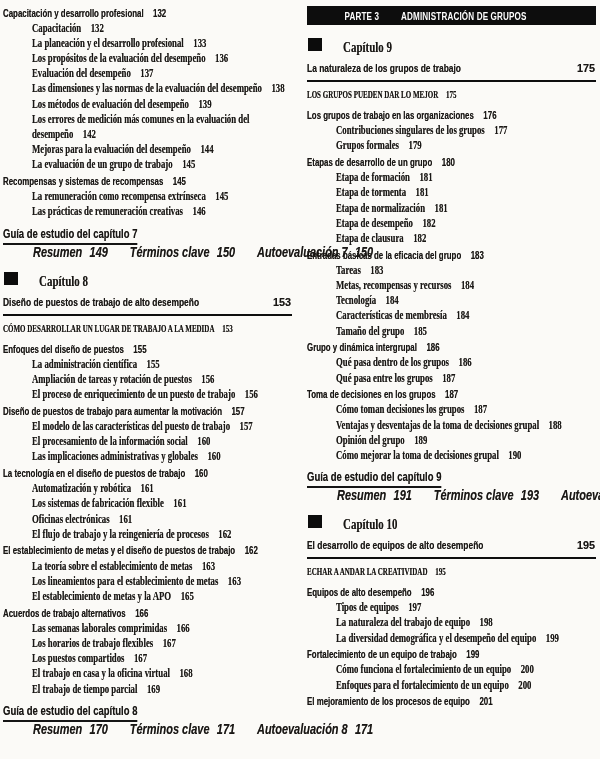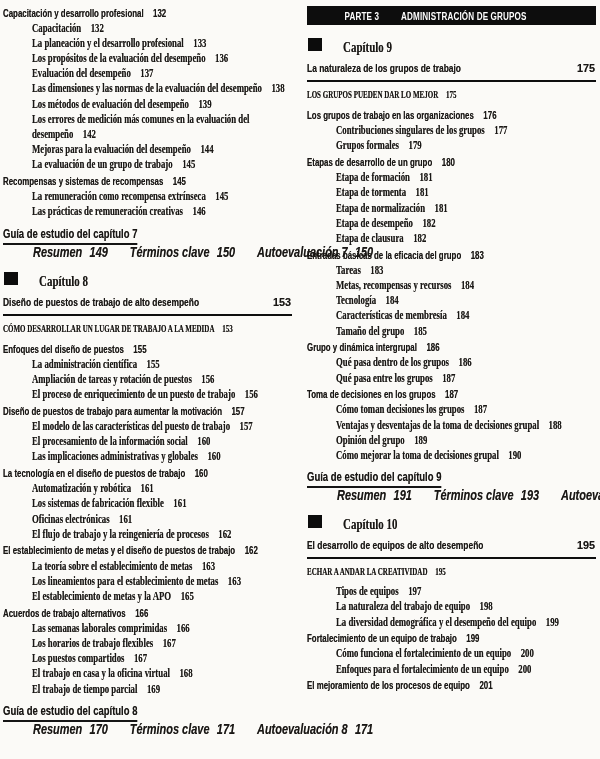--- a/index.html
+++ b/index.html
@@ -161,20 +161,21 @@
       <div class="l2"><span class="shrink"><span class="etext">Opinión del grupo</span><span class="pnum">189</span></span></div>
       <div class="l2"><span class="shrink"><span class="etext">Cómo mejorar la toma de decisiones grupal</span><span class="pnum">190</span></span></div>
       <div class="guide"><span class="shrink"><span class="gtext">Guía de estudio del capítulo 9</span></span></div>
       <div class="guideitems"><span class="shrink"><span class="gpair"><span class="glabel">Resumen</span><span class="gpage">191</span></span><span class="gpair"><span class="glabel">Términos clave</span><span class="gpage">193</span></span><span class="gpair"><span class="glabel">Autoevaluación 9</span><span class="gpage">193</span></span></span></div>
       <div class="chapter">
         <span class="square"></span>
         <span class="shrink"><span class="chapter-text">Capítulo 10</span></span>
       </div>
       <div class="title"><span class="shrink title-t">El desarrollo de equipos de alto desempeño</span><span class="tpage">195</span></div>
       <div class="capsrow"><span class="shrink caps"><span>ECHAR A ANDAR LA CREATIVIDAD</span><span class="pnum">195</span></span></div>
+      <div class="l1"><span class="shrink"><span class="etext">Equipos de alto desempeño</span><span class="pnum">196</span></span></div>
       <div class="l2"><span class="shrink"><span class="etext">Tipos de equipos</span><span class="pnum">197</span></span></div>
       <div class="l2"><span class="shrink"><span class="etext">La naturaleza del trabajo de equipo</span><span class="pnum">198</span></span></div>
       <div class="l2"><span class="shrink"><span class="etext">La diversidad demográfica y el desempeño del equipo</span><span class="pnum">199</span></span></div>
       <div class="l1"><span class="shrink"><span class="etext">Fortalecimiento de un equipo de trabajo</span><span class="pnum">199</span></span></div>
       <div class="l2"><span class="shrink"><span class="etext">Cómo funciona el fortalecimiento de un equipo</span><span class="pnum">200</span></span></div>
       <div class="l2"><span class="shrink"><span class="etext">Enfoques para el fortalecimiento de un equipo</span><span class="pnum">200</span></span></div>
       <div class="l1"><span class="shrink"><span class="etext">El mejoramiento de los procesos de equipo</span><span class="pnum">201</span></span></div>
     </div>
 </div>
 

